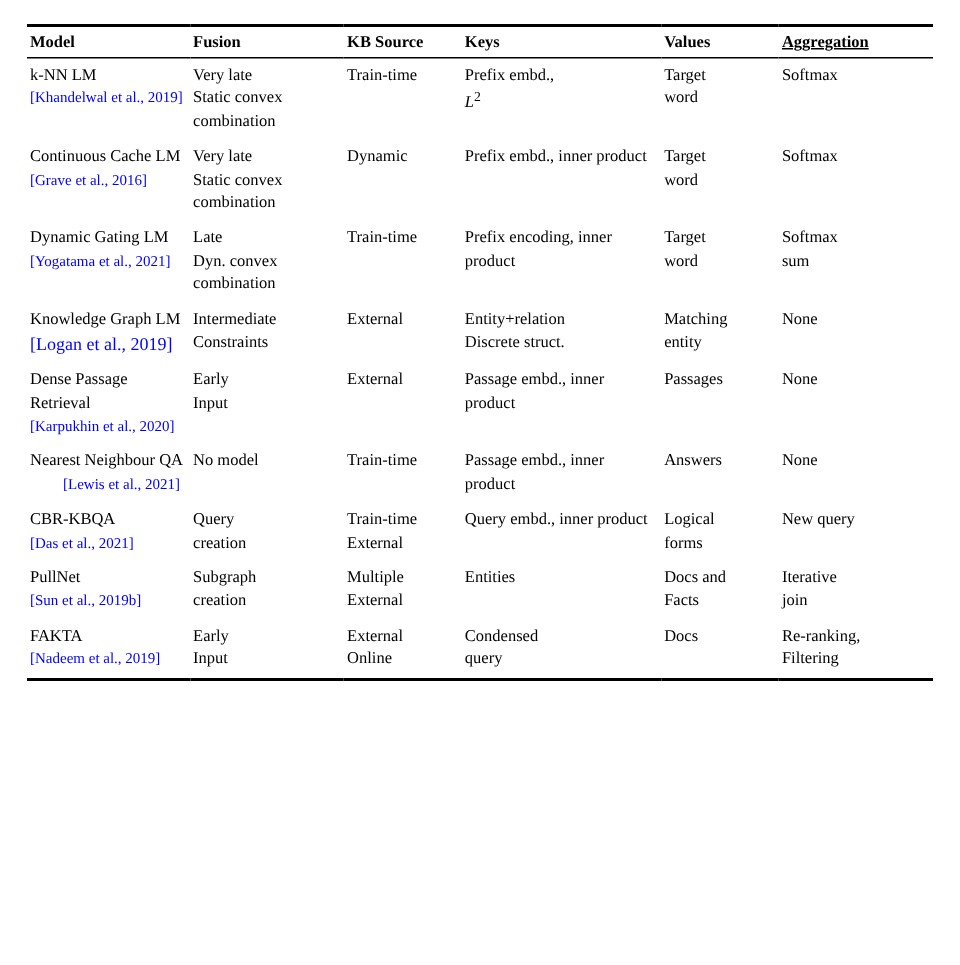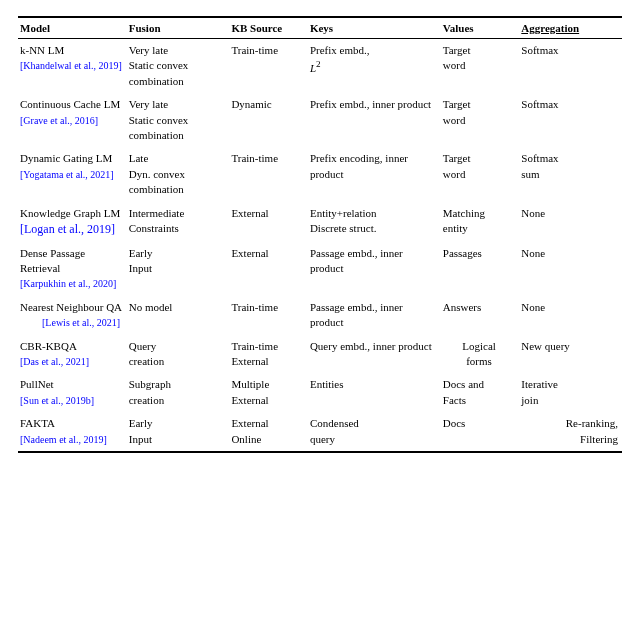--- a/index.html
+++ b/index.html
@@ -118,21 +118,21 @@
         <td style="white-space: pre-line;">Answers</td>
         <td style="white-space: pre-line;">None</td>
       </tr>
       <tr>
         <td><span>CBR-KBQA</span><br><span style="color: rgb(0, 0, 255); font-size: 10px;">[Das et al., 2021]</span></td>
         <td style="white-space: pre-line;">Query
 creation</td>
         <td style="white-space: pre-line;">Train-time
 External</td>
         <td style="white-space: pre-line;">Query embd., inner product</td>
-        <td style="white-space: pre-line; text-align: center;">Logical
+        <td style="white-space: pre-line;">Logical
 forms</td>
         <td style="white-space: pre-line;">New query</td>
       </tr>
       <tr>
         <td><span>PullNet</span><br><span style="color: rgb(0, 0, 255); font-size: 10px;">[Sun et al., 2019b]</span></td>
         <td style="white-space: pre-line; margin-top: 31px;">Subgraph
 creation</td>
         <td style="white-space: pre-line;">Multiple
 External</td>
         <td style="white-space: pre-line;">Entities</td>
@@ -143,17 +143,17 @@
       </tr>
       <tr>
         <td><span>FAKTA</span><br><span style="color: rgb(0, 0, 255); font-size: 10px;">[Nadeem et al., 2019]</span></td>
         <td style="white-space: pre-line;">Early
 Input</td>
         <td style="white-space: pre-line;">External
 Online</td>
         <td style="white-space: pre-line;">Condensed
 query</td>
         <td style="white-space: pre-line;">Docs</td>
-        <td style="white-space: pre-line; text-align: right;">Re-ranking,
+        <td style="white-space: pre-line;">Re-ranking,
 Filtering</td>
       </tr>
     </tbody>
 </table>
 
 </body></html>

